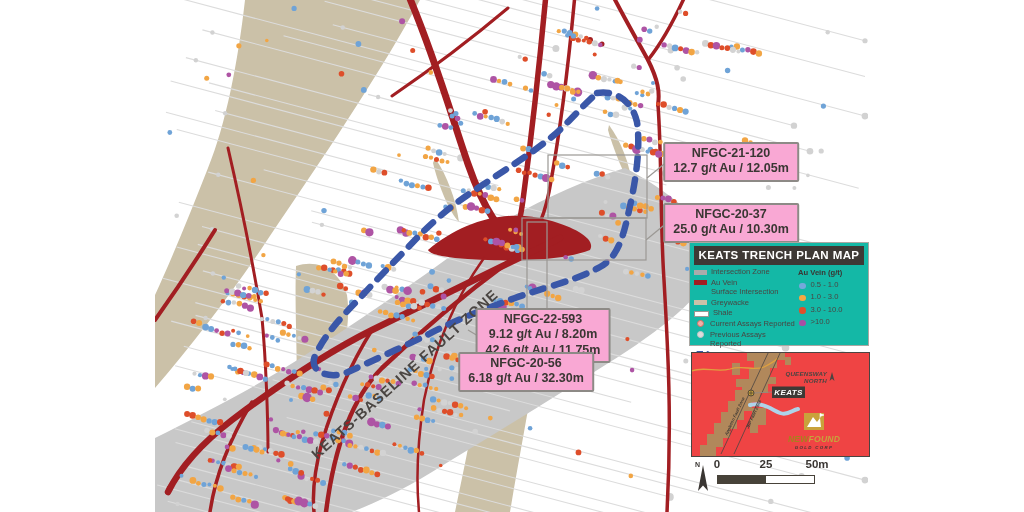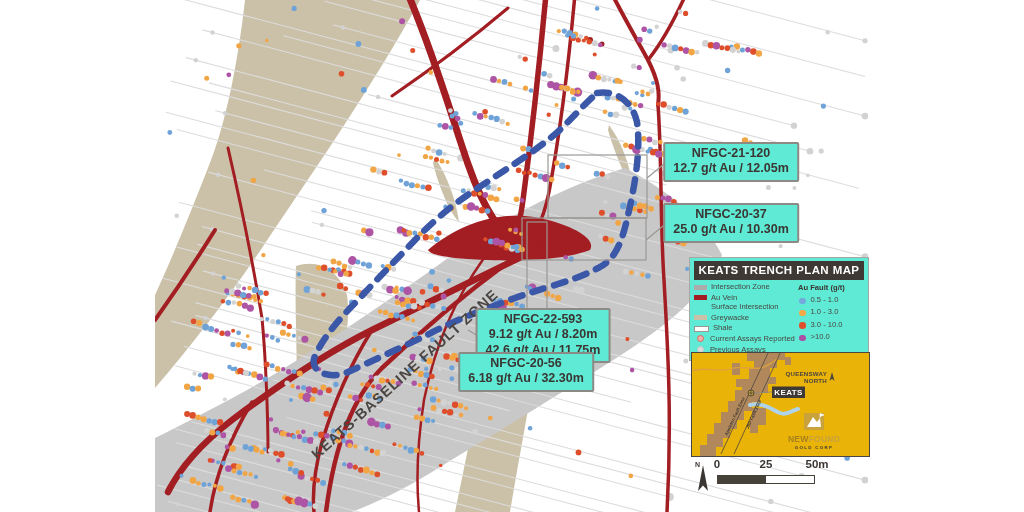--- a/index.html
+++ b/index.html
@@ -2,27 +2,27 @@
 <html><head>
 <meta charset="utf-8">
 <style>
   html,body{margin:0;padding:0;background:#fff;}
   .screen{position:relative;width:1024px;height:512px;background:#ffffff;overflow:hidden;
           font-family:"Liberation Sans",sans-serif;color:#3a3633;}
   svg{display:block;}
   #map-svg{position:absolute;left:0;top:0;}
 
   
-  .callout{position:absolute;background:#5eead4;border:2px solid #8d8a86;border-radius:2px;
+  .callout{position:absolute;background:#f9a8d4;border:2px solid #8d8a86;border-radius:2px;
            padding:2px 8px 3px;text-align:center;font-weight:bold;font-size:12.5px;
            line-height:1.22;color:#3a3633;white-space:nowrap;transform:translateX(-50%);}
 
   
-  .legend{position:absolute;left:689px;top:242px;width:180px;height:104px;background:#5eead4;
-          border:1px solid #aaa7a2;box-sizing:border-box;padding:3px 4px 2px;margin-top:15px;}
+  .legend{position:absolute;left:689px;top:242px;width:180px;height:104px;background:#14b8a6;
+          border:1px solid #aaa7a2;box-sizing:border-box;padding:3px 4px 2px;}
   .legend-header{background:#3e3935;color:#ffffff;font-weight:bold;font-size:11.5px;
                  letter-spacing:.4px;text-align:center;padding:3px 0 4px;}
   .legend-body{display:flex;margin-top:3px;}
   .lcol-left{width:104px;}
   .lcol-right{width:64px;}
   .lrow{display:flex;align-items:flex-start;margin:0 0 2.2px;font-size:7.6px;line-height:1.15;color:#4a4542;}
   .sw{flex:0 0 13px;height:5px;margin:1.5px 4px 0 0;}
   .sw-deform{background:#ababab;}
   .sw-vein{background:#a21e22;}
   .sw-greywacke{background:#cbc1a8;}
@@ -30,22 +30,22 @@
   .sw-dot{flex:0 0 7px;width:7px;height:7px;border-radius:50%;margin:0 6px 0 3px;}
   .sw-current{background:#f2afa9;border:1.5px solid #d96c60;box-sizing:border-box;}
   .sw-previous{background:#dcdcdc;border:1px solid #c6c6c6;box-sizing:border-box;}
   .sw-trench{flex:0 0 12px;height:6px;border:2px dashed #3a57a8;border-radius:3px;margin:0 4px 0 0;}
   .lgrade-title{font-size:7.6px;font-weight:bold;color:#3a3633;margin:0 0 3px;}
   .grow{display:flex;align-items:flex-end;margin:0 0 3.4px;font-size:7.6px;color:#4a4542;}
   .gd{width:6.5px;height:6.5px;border-radius:50%;margin:0 5px 0 1px;}
   .gd1{background:#74a9db;} .gd2{background:#f5a843;} .gd3{background:#e04f2b;} .gd4{background:#a94fa4;}
 
   
-  .inset{position:absolute;left:691px;top:352px;width:177px;height:103px;background:#eab308;
-         border:1.6px solid #4a4542;box-sizing:content-box;}
+  .inset{position:absolute;left:691px;top:352px;width:177px;height:103px;background:#ef4444;
+         border:1.6px solid #4a4542;box-sizing:content-box;font-style:italic;}
 
   
   .scalebar{position:absolute;left:690px;top:455px;width:178px;height:42px;font-size:11.5px;color:#3a3633;}
   .sb-label{position:absolute;top:3px;transform:translateX(-50%);font-weight:bold;}
   .sb-bar{position:absolute;left:27px;top:20px;width:98px;height:9px;border:1.4px solid #474239;
           box-sizing:border-box;background:#fff;}
   .sb-fill{position:absolute;left:0;top:0;width:50%;height:100%;background:#474239;}
   .sb-north{position:absolute;left:2px;top:4px;}
 </style>
 </head>
@@ -965,21 +965,21 @@
         <div class="lrow">
           <span class="sw-dot sw-previous"></span>
           <span>Previous Assays Reported</span>
         </div>
         <div class="lrow">
           <span class="sw-trench"></span>
           <span>Keats Trench Outline</span>
         </div>
       </div>
       <div class="lcol-right">
-        <div class="lgrade-title">Au Fault (g/t)</div>
+        <div class="lgrade-title">Au Vein (g/t)</div>
         <div class="grow">
           <span class="gd gd1"></span>
           <span>0.5 - 1.0</span>
         </div>
         <div class="grow">
           <span class="gd gd2"></span>
           <span>1.0 - 3.0</span>
         </div>
         <div class="grow">
           <span class="gd gd3"></span>

